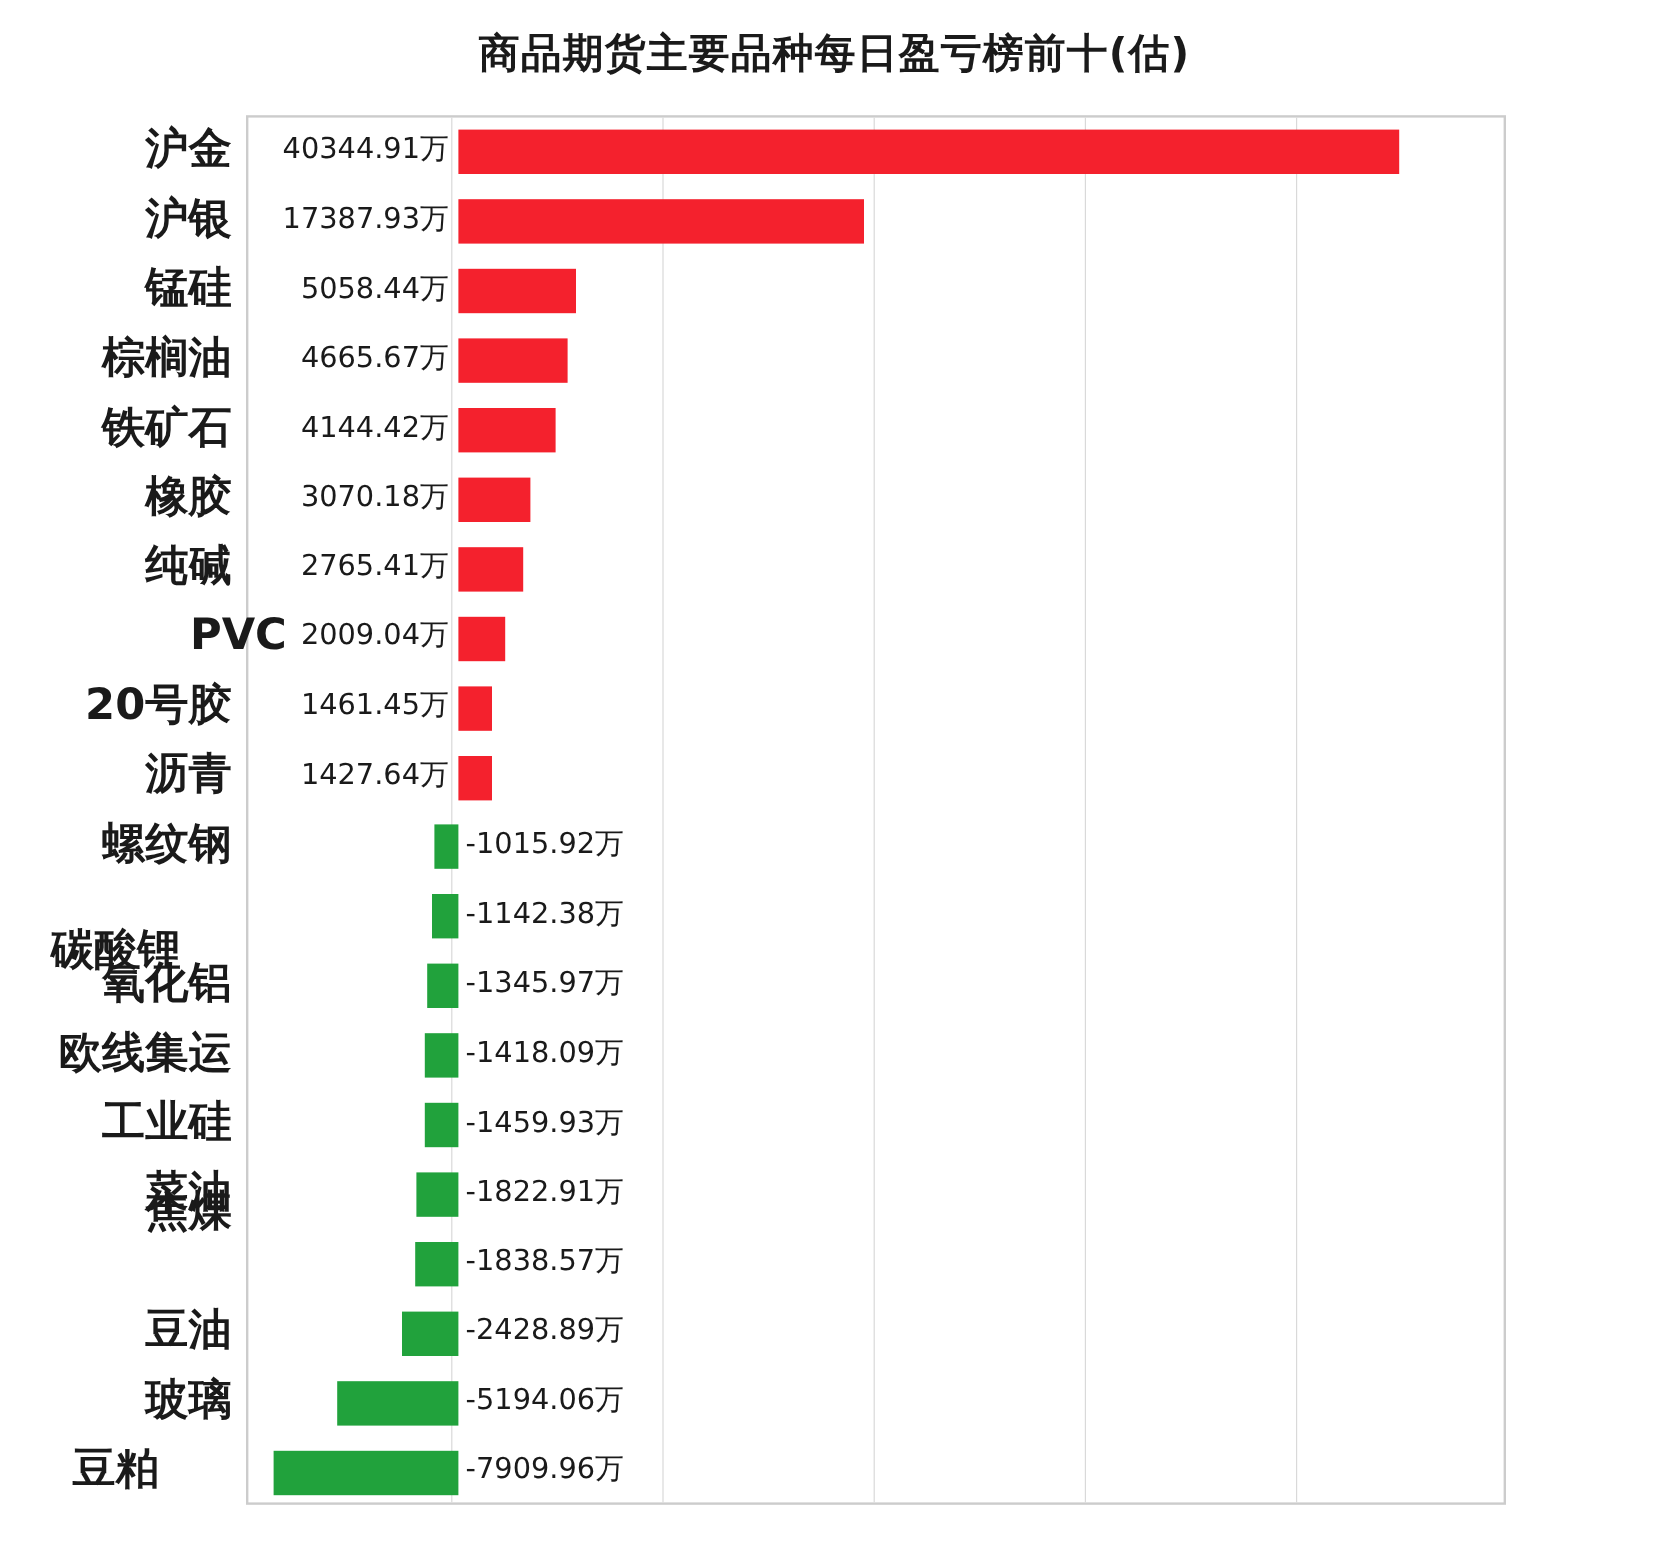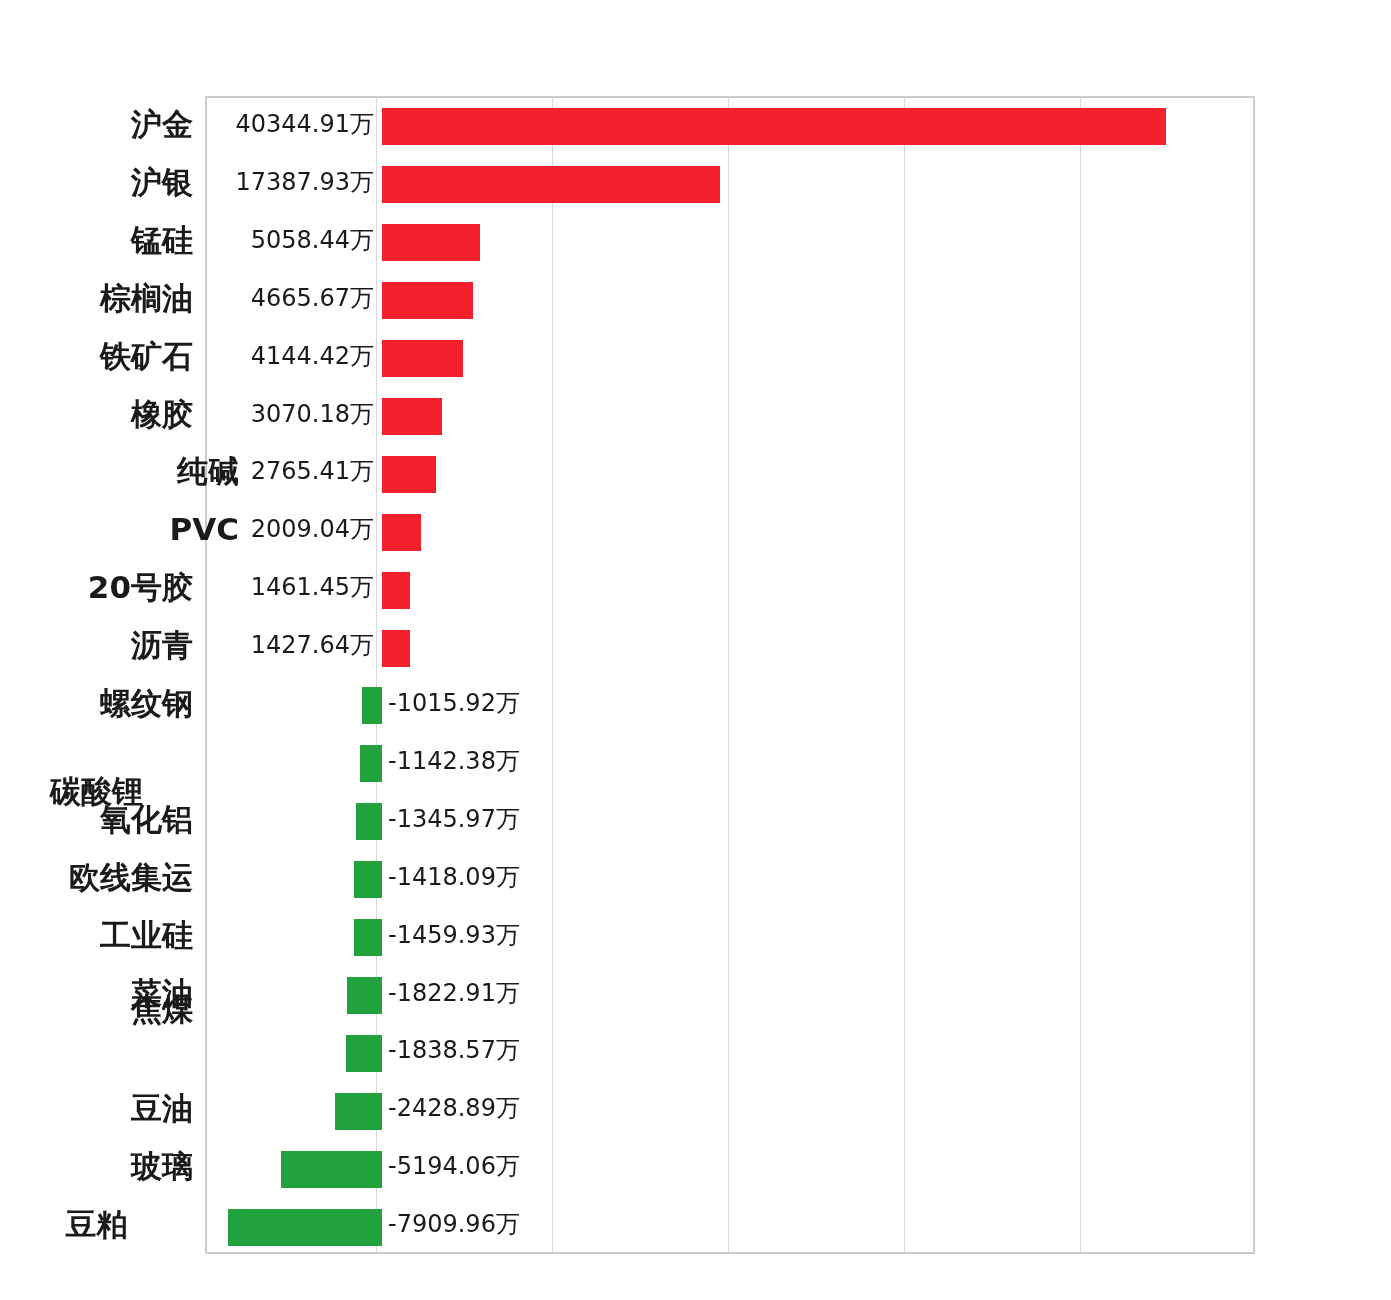--- a/index.html
+++ b/index.html
@@ -71,21 +71,21 @@
     top: 9px;
     height: 37px;
   }
   .bar.pos { background: #f4212d; }
   .bar.neg { background: #21a23c; }
 
   .cat-label {
     position: absolute;
     right: 1193px; 
     text-align: right;
-    font-size: 31px;
+    font-size: 36px;
     font-weight: bold;
     color: #1a1a1a;
     white-space: nowrap;
     line-height: 55px;
   }
   .val-label {
     position: absolute;
     font-size: 24px;
     color: #1a1a1a;
     white-space: nowrap;
@@ -95,20 +95,21 @@
     text-align: right;
   }
   .val-label.neg {
     text-align: left;
   }
 </style>
 </head>
 <body>
 
 <div id="chart-root">
+  <div id="chart-title">商品期货主要品种每日盈亏榜前十(估)</div>
 
   <div id="plot">
     <div class="gridline" style="left:169px"></div>
     <div class="gridline" style="left:345px"></div>
     <div class="gridline" style="left:521px"></div>
     <div class="gridline" style="left:697px"></div>
     <div class="gridline" style="left:873px"></div>
     <div class="rows" id="rows">
         <div class="row" style="top: 0px; height: 57.9px;">
           <div class="bar pos" style="top: 10.45px; left: 175px; width: 784.484px; background: rgb(244, 33, 45);"></div>
@@ -179,21 +180,21 @@
       <div class="cat-label" style="position: absolute; left: 0px; width: 193px; top: 153.9px; height: 57.9px; line-height: 57.9px; text-align: right;">沪银</div>
       <div class="val-label pos" style="position: absolute; top: 153.9px; height: 57.9px; line-height: 57.9px; left: 0px; width: 374px; text-align: right;">17387.93万</div>
       <div class="cat-label" style="position: absolute; left: 0px; width: 193px; top: 211.8px; height: 57.9px; line-height: 57.9px; text-align: right;">锰硅</div>
       <div class="val-label pos" style="position: absolute; top: 211.8px; height: 57.9px; line-height: 57.9px; left: 0px; width: 374px; text-align: right;">5058.44万</div>
       <div class="cat-label" style="position: absolute; left: 0px; width: 193px; top: 269.7px; height: 57.9px; line-height: 57.9px; text-align: right;">棕榈油</div>
       <div class="val-label pos" style="position: absolute; top: 269.7px; height: 57.9px; line-height: 57.9px; left: 0px; width: 374px; text-align: right;">4665.67万</div>
       <div class="cat-label" style="position: absolute; left: 0px; width: 193px; top: 327.6px; height: 57.9px; line-height: 57.9px; text-align: right;">铁矿石</div>
       <div class="val-label pos" style="position: absolute; top: 327.6px; height: 57.9px; line-height: 57.9px; left: 0px; width: 374px; text-align: right;">4144.42万</div>
       <div class="cat-label" style="position: absolute; left: 0px; width: 193px; top: 385.5px; height: 57.9px; line-height: 57.9px; text-align: right;">橡胶</div>
       <div class="val-label pos" style="position: absolute; top: 385.5px; height: 57.9px; line-height: 57.9px; left: 0px; width: 374px; text-align: right;">3070.18万</div>
-      <div class="cat-label" style="position: absolute; left: 0px; width: 193px; top: 443.4px; height: 57.9px; line-height: 57.9px; text-align: right; margin-left: 46px;">纯碱</div>
+      <div class="cat-label" style="position: absolute; left: 0px; width: 193px; top: 443.4px; height: 57.9px; line-height: 57.9px; text-align: right;">纯碱</div>
       <div class="val-label pos" style="position: absolute; top: 443.4px; height: 57.9px; line-height: 57.9px; left: 0px; width: 374px; text-align: right;">2765.41万</div>
       <div class="cat-label" style="position: absolute; left: 0px; width: 193px; top: 501.3px; height: 57.9px; line-height: 57.9px; text-align: right; margin-left: 46px;">PVC</div>
       <div class="val-label pos" style="position: absolute; top: 501.3px; height: 57.9px; line-height: 57.9px; left: 0px; width: 374px; text-align: right;">2009.04万</div>
       <div class="cat-label" style="position: absolute; left: 0px; width: 193px; top: 559.2px; height: 57.9px; line-height: 57.9px; text-align: right;">20号胶</div>
       <div class="val-label pos" style="position: absolute; top: 559.2px; height: 57.9px; line-height: 57.9px; left: 0px; width: 374px; text-align: right;">1461.45万</div>
       <div class="cat-label" style="position: absolute; left: 0px; width: 193px; top: 617.1px; height: 57.9px; line-height: 57.9px; text-align: right;">沥青</div>
       <div class="val-label pos" style="position: absolute; top: 617.1px; height: 57.9px; line-height: 57.9px; left: 0px; width: 374px; text-align: right;">1427.64万</div>
       <div class="cat-label" style="position: absolute; left: 0px; width: 193px; top: 675px; height: 57.9px; line-height: 57.9px; text-align: right;">螺纹钢</div>
       <div class="val-label neg" style="position: absolute; top: 675px; height: 57.9px; line-height: 57.9px; left: 388px; text-align: left;">-1015.92万</div>
       <div class="cat-label" style="position: absolute; left: 0px; width: 193px; top: 763px; height: 57.9px; line-height: 57.9px; text-align: center;">碳酸锂</div>

